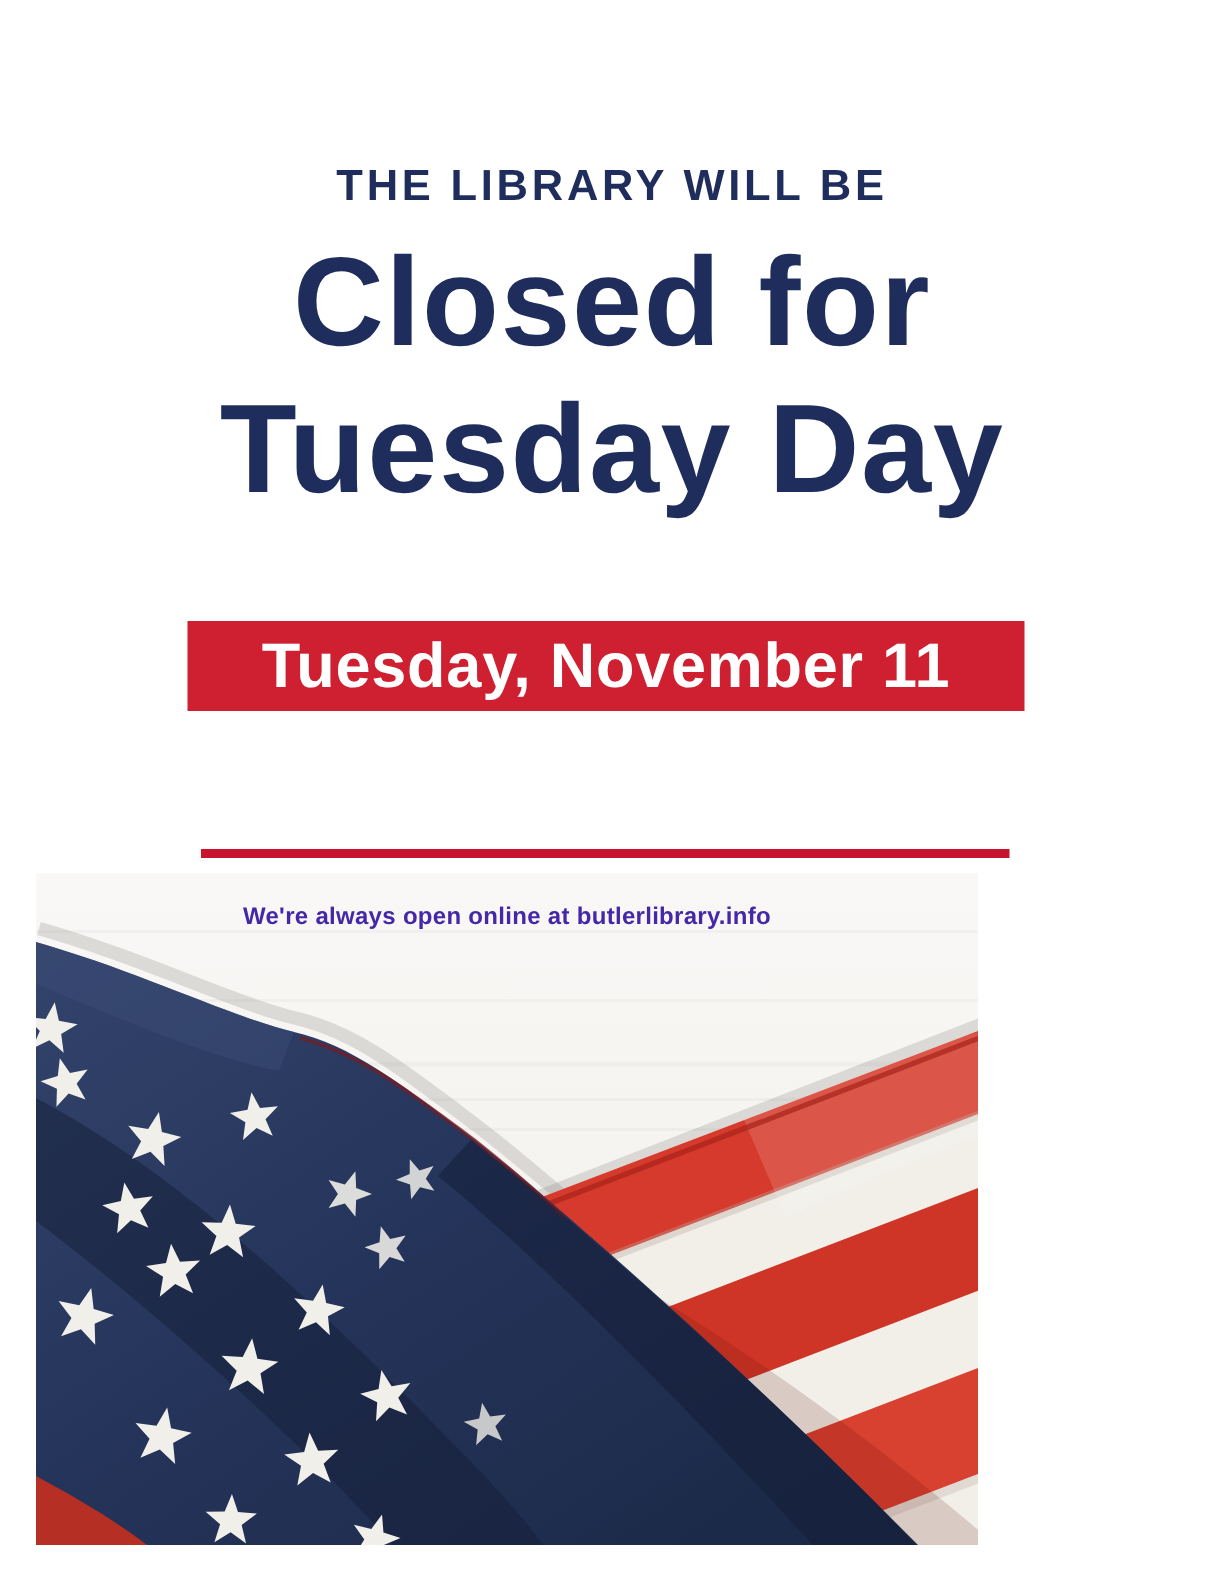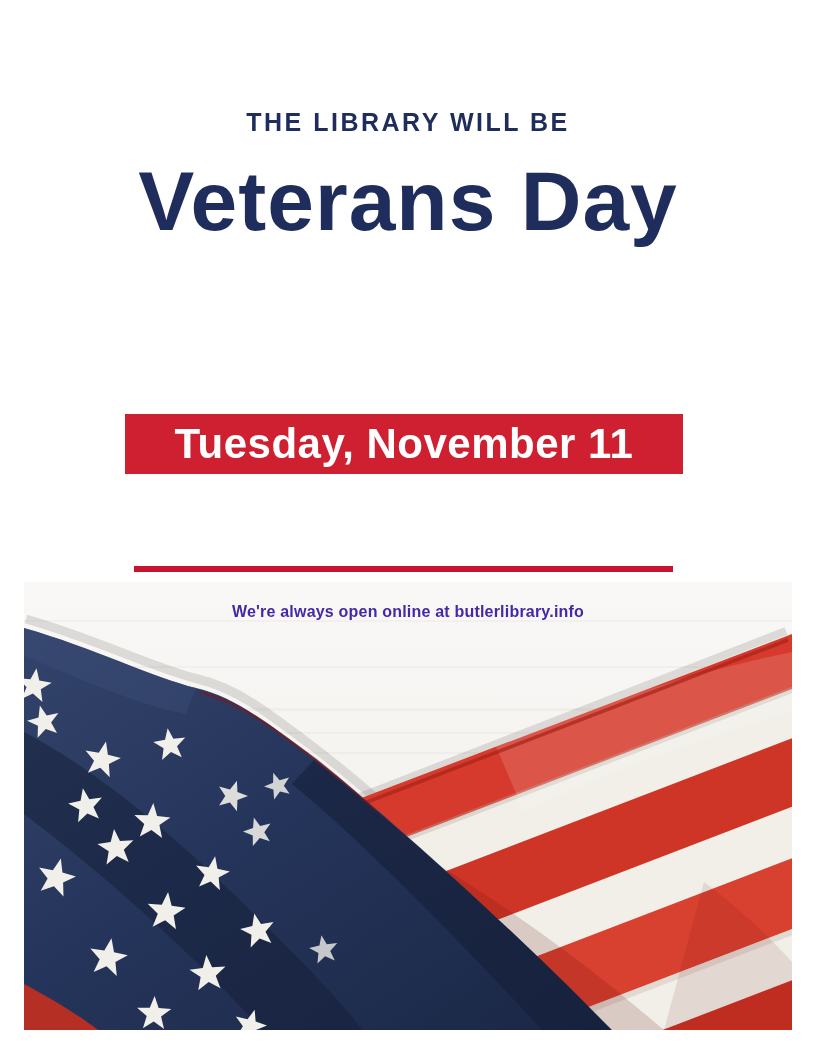--- a/index.html
+++ b/index.html
@@ -3,21 +3,21 @@
 <meta charset="utf-8">
 <style>
   html,body{margin:0;padding:0;background:#e8e8e8;}
   .page{
     position:relative;width:816px;height:1056px;margin:0 auto;
     background:#ffffff;overflow:hidden;
     font-family:"Liberation Sans","DejaVu Sans",sans-serif;
   }
   .eyebrow{
     position:absolute;top:108px;left:0;width:100%;
-    text-align:center;font-size:25px;font-weight:700;
+    text-align:center;font-size:29px;font-weight:700;
     letter-spacing:2.5px;color:var(--navy,#1f2d5c);
   }
   .title{
     position:absolute;top:152px;left:0;width:100%;
     text-align:center;font-size:84px;font-weight:800;
     line-height:1.17;letter-spacing:1px;color:var(--navy,#1f2d5c);
   }
   .title .line{display:block;}
   .date-banner{
     position:absolute;top:414px;left:125px;width:558px;height:60px;
@@ -26,39 +26,40 @@
   }
   .date-banner span{
     color:var(--banner-text,#ffffff);font-size:42px;font-weight:700;
     letter-spacing:0.5px;
   }
   .divider{
     position:absolute;top:566px;left:134px;width:539px;height:6px;
     background:var(--divider-red,#c8132e);
   }
   .photo{
-    position:absolute;top:582px;left:24px;width:768px;height:448px;
+    position:absolute;top:582px;left:24px;width:628px;height:448px;
     overflow:hidden;background:#fdba74;
   }
   .photo svg{position:absolute;top:0;left:0;display:block;}
   .note{
     position:absolute;top:21px;left:0;width:100%;z-index:5;
     text-align:center;font-size:16px;font-weight:700;
     color:var(--note-purple,#4428a8);letter-spacing:0.2px;
   }
 </style>
 </head>
 <body>
 
 <div class="page">
 
   <div class="eyebrow">THE LIBRARY WILL BE</div>
 
   <h1 class="title" style="margin:0;">
-    <span class="line">Veterans Day</span>
+    <span class="line">Closed for</span>
+    <span class="line">Tuesday Day</span>
   </h1>
 
   <div class="date-banner">
     <span>Tuesday, November 11</span>
   </div>
 
   <div class="divider"></div>
 
   <div class="photo">
     <div class="note">We're always open online at butlerlibrary.info</div>

